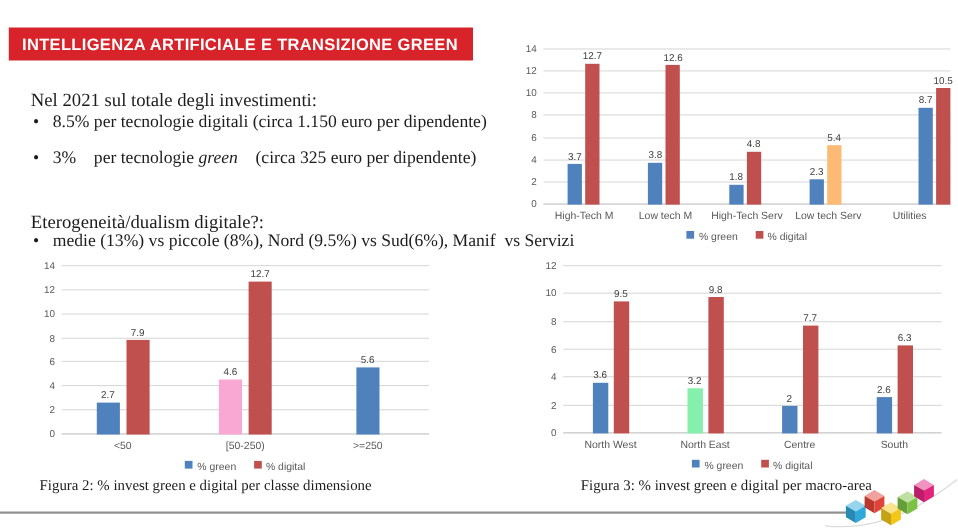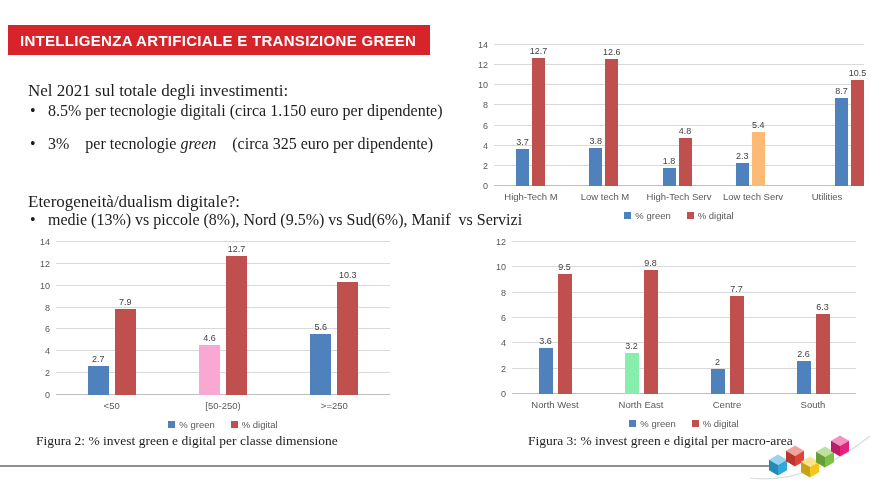--- a/index.html
+++ b/index.html
@@ -24,21 +24,21 @@
          font-size:9px;color:#595959;line-height:1;}
   .bar-groups{position:absolute;left:0;right:0;top:0;bottom:0;display:flex;}
   .bar-group{flex:1 1 0;display:flex;justify-content:center;align-items:flex-end;}
   .bar-col{display:flex;align-items:flex-end;height:100%;}
   .bar{position:relative;width:100%;}
   .bar-value{position:absolute;bottom:100%;left:50%;transform:translateX(-50%);
              margin-bottom:2px;font-size:9px;color:#3f3f3f;white-space:nowrap;line-height:1;}
   .cat-row{position:absolute;display:flex;}
   .cat{flex:1 1 0;text-align:center;font-size:9.5px;color:#595959;white-space:nowrap;}
   .legend{position:absolute;display:flex;justify-content:center;gap:16px;}
-  .legend-item{display:flex;align-items:center;gap:4px;font-size:9.5px;color:#595959;}
+  .legend-item{display:flex;align-items:flex-start;gap:4px;font-size:9.5px;color:#595959;}
   .legend-swatch{width:7px;height:7px;display:inline-block;}
   
   .footer-line{position:absolute;left:0;top:465px;width:769px;height:2px;background:#8f8f8f;}
   .logo{position:absolute;left:730px;top:412px;}
 </style>
 </head>
 <body>
 
 <div class="slide">
 
@@ -206,25 +206,20 @@
                 <span class="bar-value">12.7</span>
               </div>
             </div>
           </div>
           <div class="bar-group" style="gap: 6px;">
             <div class="bar-col" style="width: 21px;">
               <div class="bar" style="height: 40%; background: rgb(79, 129, 189);">
                 <span class="bar-value">5.6</span>
               </div>
             </div>
-            <div class="bar-col" style="width: 21px;">
-              <div class="bar" style="height: 73.5714%; background: rgb(192, 80, 77);">
-                <span class="bar-value">10.3</span>
-              </div>
-            </div>
           </div>
         </div>
       </div>
       <div class="cat-row" style="left: 20px; right: 4px; top: 166px;">
         <span class="cat">&lt;50</span>
         <span class="cat">[50-250)</span>
         <span class="cat">&gt;=250</span>
       </div>
       <div class="legend" style="left: 20px; right: 4px; top: 185px;">
         <span class="legend-item">

